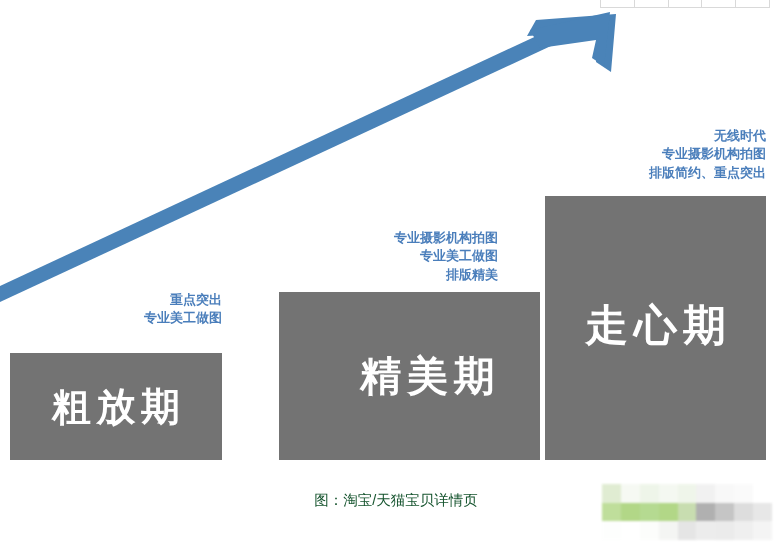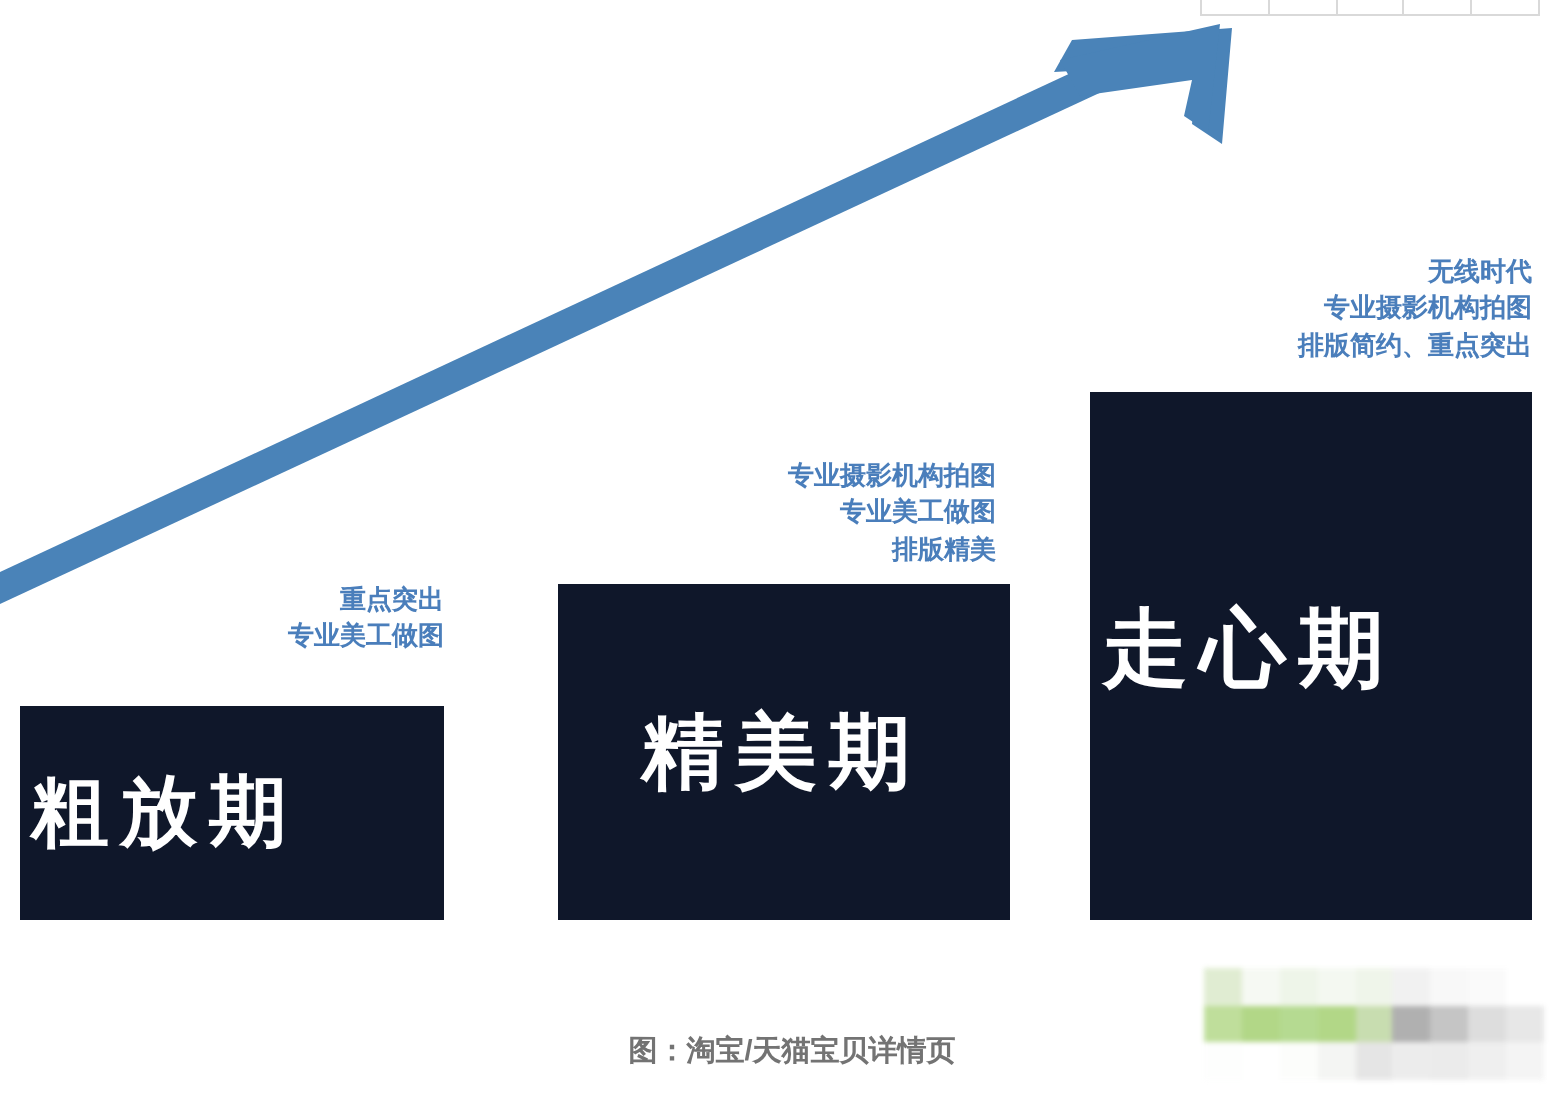--- a/index.html
+++ b/index.html
@@ -48,25 +48,25 @@
     top: 0;
     left: 0;
     width: 778px;
     height: 560px;
     pointer-events: none;
   }
 
   
   .bar {
     position: absolute;
-    background: #0f172a;
+    background: #737373;
     box-sizing: border-box;
     display: flex;
     align-items: center;
-    justify-content: flex-start;
+    justify-content: center;
   }
   .bar-label {
     color: #ffffff;
     font-weight: 700;
     letter-spacing: 0.14em;
     text-indent: 0.14em;
     white-space: nowrap;
     line-height: 1;
   }
 
@@ -74,21 +74,21 @@
     left: 10px;
     top: 353px;
     width: 212px;
     height: 107px;
   }
   #bar-1 .bar-label { font-size: 39px; }
 
   #bar-2 {
     left: 279px;
     top: 292px;
-    width: 226px;
+    width: 261px;
     height: 168px;
     padding-left: 36px;
   }
   #bar-2 .bar-label { font-size: 41px; }
 
   #bar-3 {
     left: 545px;
     top: 196px;
     width: 221px;
     height: 264px;
@@ -122,26 +122,26 @@
   #annotation-3 {
     left: 545px;
     top: 127px;
     width: 221px;
   }
 
   
   #figure-caption {
     position: absolute;
     left: 268px;
-    top: 516px;
+    top: 490px;
     width: 256px;
     text-align: center;
-    color: #737373;
+    color: #14532d;
     font-size: 14.5px;
-    font-weight: 700;
+    font-weight: 400;
     line-height: 1.5;
   }
 
   
   #watermark {
     position: absolute;
     left: 602px;
     top: 484px;
     width: 170px;
     height: 56px;

